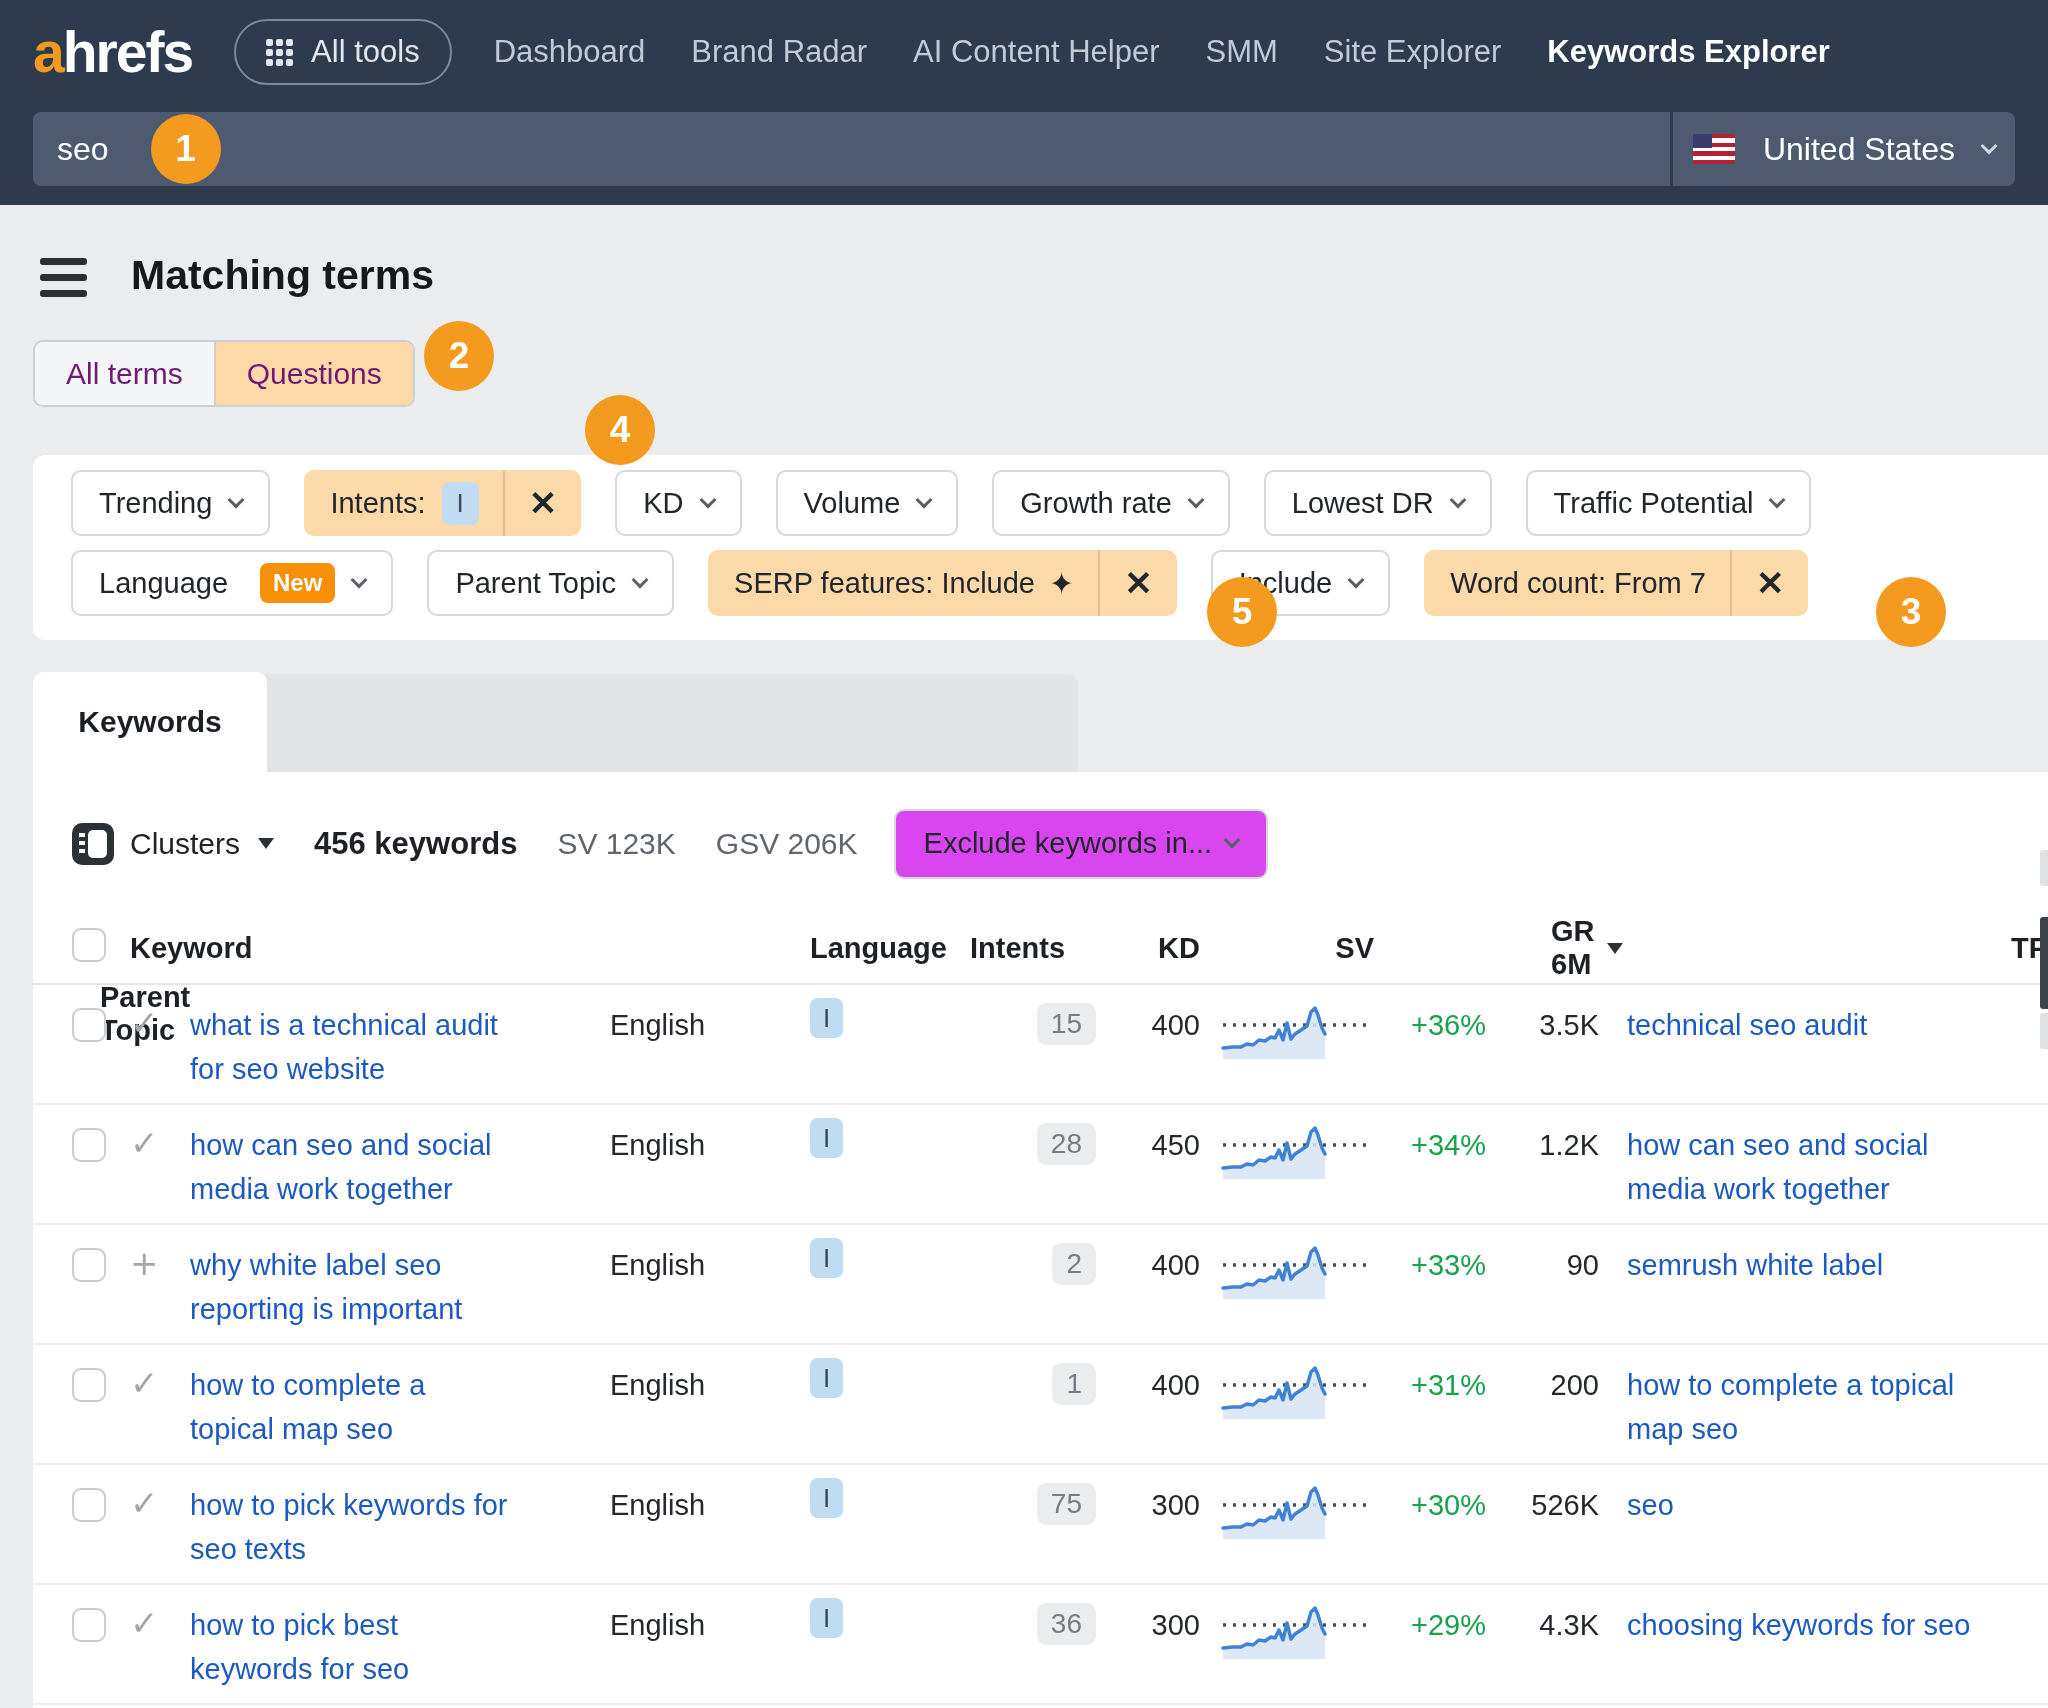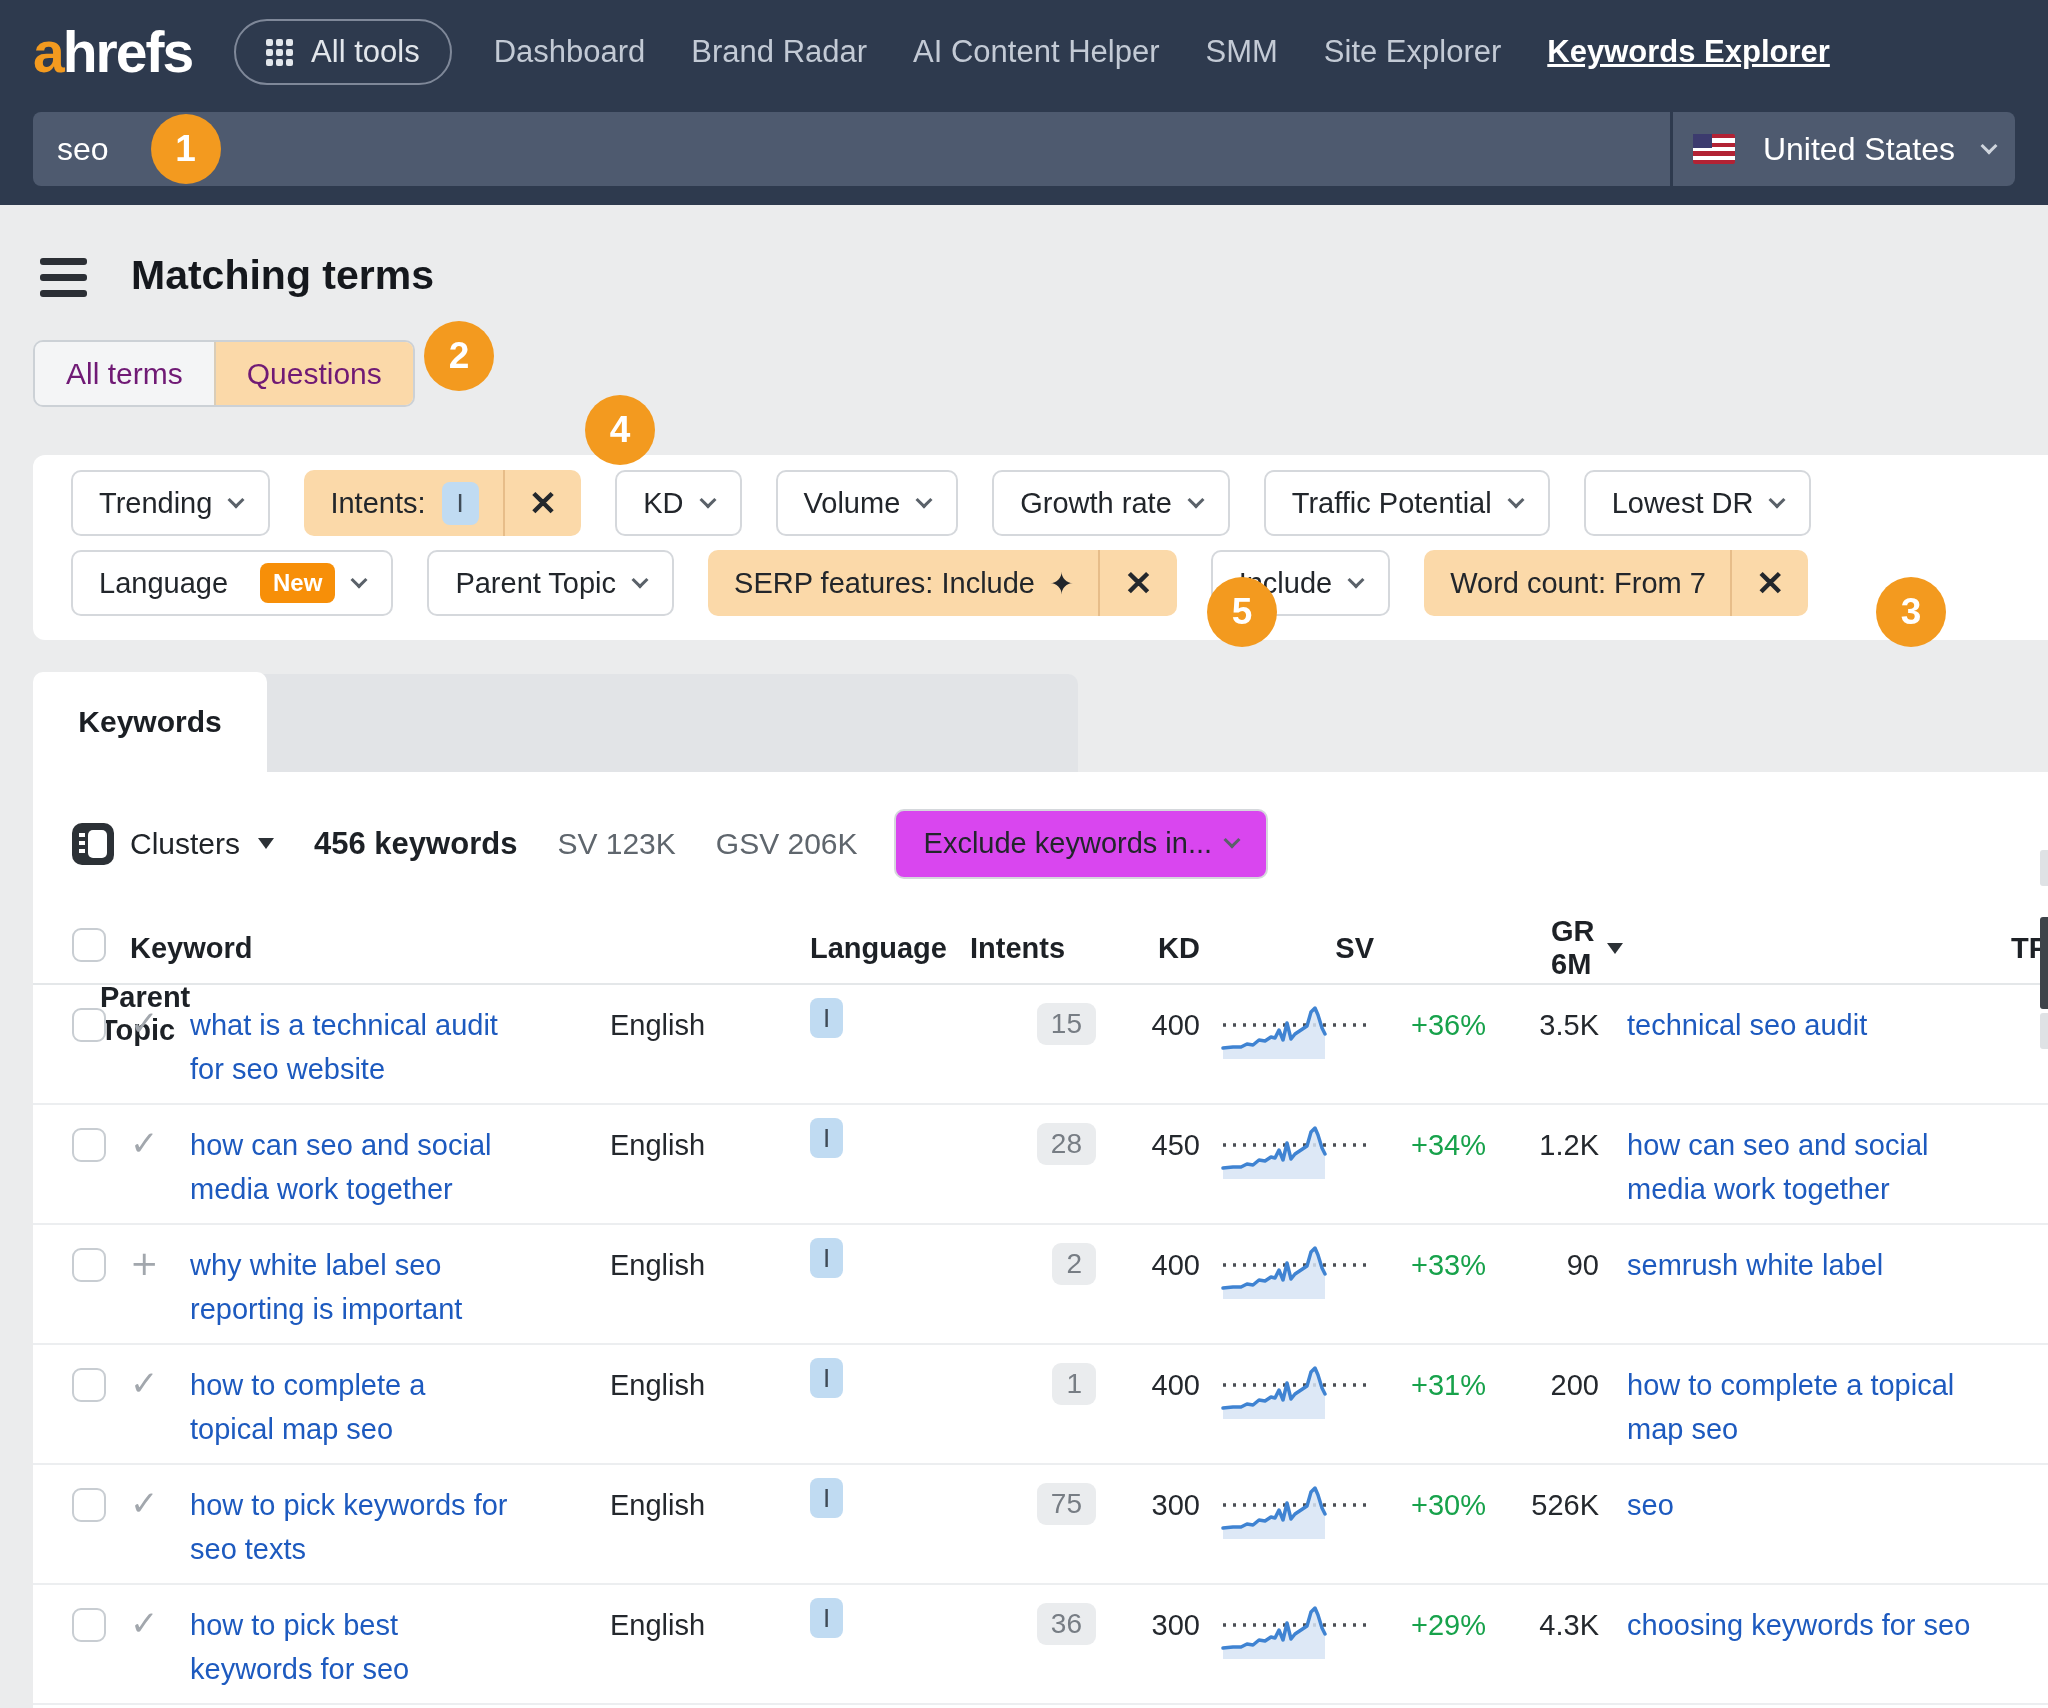--- a/index.html
+++ b/index.html
@@ -10,21 +10,21 @@
   .topbar { position:absolute; top:0; left:0; width:2048px; height:205px; background:var(--navy); }
   .nav-row { display:flex; align-items:center; height:104px; padding-left:33px; }
   .logo { font-size:57px; font-weight:800; letter-spacing:-2px; cursor:pointer; }
   .logo-a { color:var(--orange); }
   .logo-rest { color:#ffffff; }
   .all-tools { margin-left:42px; height:66px; border:2px solid #7f8899; border-radius:34px; background:transparent; color:#e2e6eb; font-size:31px; display:flex; align-items:center; gap:18px; padding:0 30px; cursor:pointer; font-family:inherit; }
   .grid9 { display:grid; grid-template-columns:repeat(3,7px); grid-template-rows:repeat(3,7px); gap:3px; }
   .grid9 i { background:#e2e6eb; border-radius:2px; }
   .nav-items { display:flex; align-items:center; gap:46px; margin-left:42px; font-size:31px; color:var(--navtext); }
   .nav-items span { cursor:pointer; }
-  .nav-items .active { color:#ffffff; font-weight:700;text-decoration:underline; }
+  .nav-items .active { color:#ffffff; font-weight:700; }
 
   .search-row { position:absolute; top:112px; left:33px; right:33px; height:74px; display:flex; }
   .search-bar { flex:1; background:var(--slate); border-radius:8px 0 0 8px; display:flex; align-items:center; padding:0 24px; color:#fff; font-size:32px; cursor:text; }
   .country { width:345px; background:var(--slate); border-left:3px solid var(--navy); border-radius:0 8px 8px 0; display:flex; align-items:center; justify-content:center; gap:28px; color:#fff; font-size:32px; cursor:pointer; }
   .flag { position:relative; width:42px; height:30px; background:repeating-linear-gradient(#b22234 0 4.3px, #ffffff 4.3px 8.6px); border-radius:2px; display:inline-block; }
   .flag i { position:absolute; left:0; top:0; width:19px; height:14px; background:#3c3b6e; }
 
   
   .badge { width:70px; height:70px; border-radius:50%; background:var(--orange); color:#fff; font-weight:700; font-size:37px; display:flex; align-items:center; justify-content:center; flex:0 0 auto; }
   .badge.abs { position:absolute; z-index:30; }
@@ -179,25 +179,25 @@
         </button>
       <button class="fbtn">
           <span>Volume</span>
           <span class="chev"></span>
         </button>
       <button class="fbtn">
           <span>Growth rate</span>
           <span class="chev"></span>
         </button>
       <button class="fbtn">
+          <span>Lowest DR</span>
+          <span class="chev"></span>
+        </button>
+      <button class="fbtn">
           <span>Traffic Potential</span>
-          <span class="chev"></span>
-        </button>
-      <button class="fbtn">
-          <span>Lowest DR</span>
           <span class="chev"></span>
         </button>
     </div>
     <div class="frow frow2">
       <button class="fbtn">
           <span>Language</span>
           <span class="new-badge">New</span>
           <span class="chev"></span>
         </button>
       <button class="fbtn">

